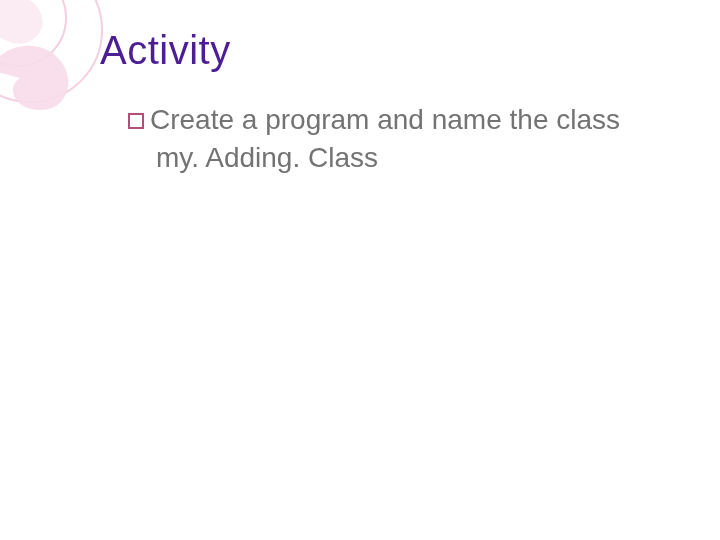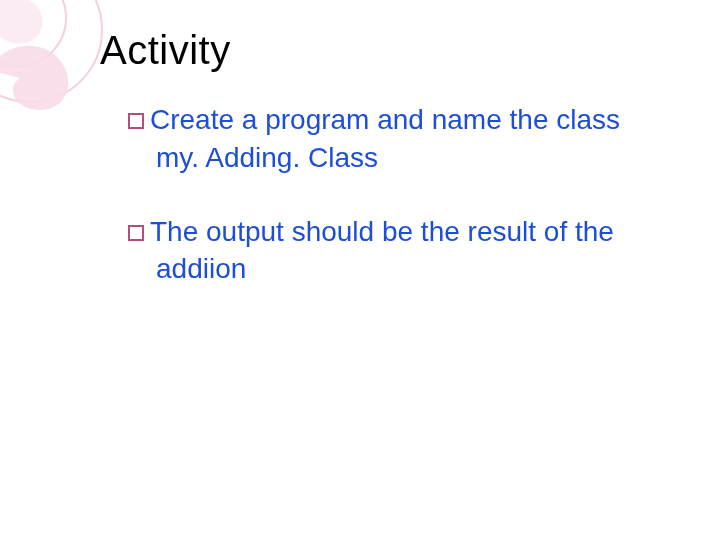--- a/index.html
+++ b/index.html
@@ -19,30 +19,30 @@
   }
   .deco svg { width: 100%; height: 100%; }
   .slide {
     position: absolute;
     top: 0; left: 0; right: 0; bottom: 0;
     padding: 28px 60px 40px 100px;
   }
   .title {
     font-size: 40px;
     font-weight: 400;
-    color: #000000;
+    color: #4c1d95;
     margin-bottom: 28px;
     letter-spacing: 0.5px;
   }
   .bullets {
     padding-left: 28px;
   }
   .bullet {
     font-size: 28px;
-    color: #1d4ed8;
+    color: #737373;
     line-height: 1.35;
     margin-bottom: 36px;
     text-indent: -28px;
     padding-left: 28px;
   }
   .sq {
     display: inline-block;
     width: 16px;
     height: 16px;
     border: 2px solid #b44d7a;
@@ -62,15 +62,14 @@
     <circle cx="58" cy="58" r="48" fill="none" stroke="#f4cfe0" stroke-width="2"></circle>
     <path d="M 30 110 C 40 85, 75 78, 95 95 C 118 115, 110 150, 80 150 C 55 150, 45 128, 60 118" fill="#f7dbe9" stroke="none" opacity="0.9"></path>
     <path d="M 20 48 C 35 30, 65 30, 78 48 C 92 68, 72 90, 50 82 C 30 75, 22 62, 20 48" fill="#fbeaf2" stroke="none" opacity="0.9"></path>
   </svg>
 </div>
 
 <div class="slide">
   <h1 class="title">Activity</h1>
   <div class="bullets">
     <p class="bullet"><span class="sq"></span><span>Create</span><span> a program and name the class my. Adding. Class</span></p>
-    <p class="bullet"><span class="sq"></span><span>The</span><span> output should be the result of the addiion</span></p>
   </div>
 </div>
 
 </body></html>

